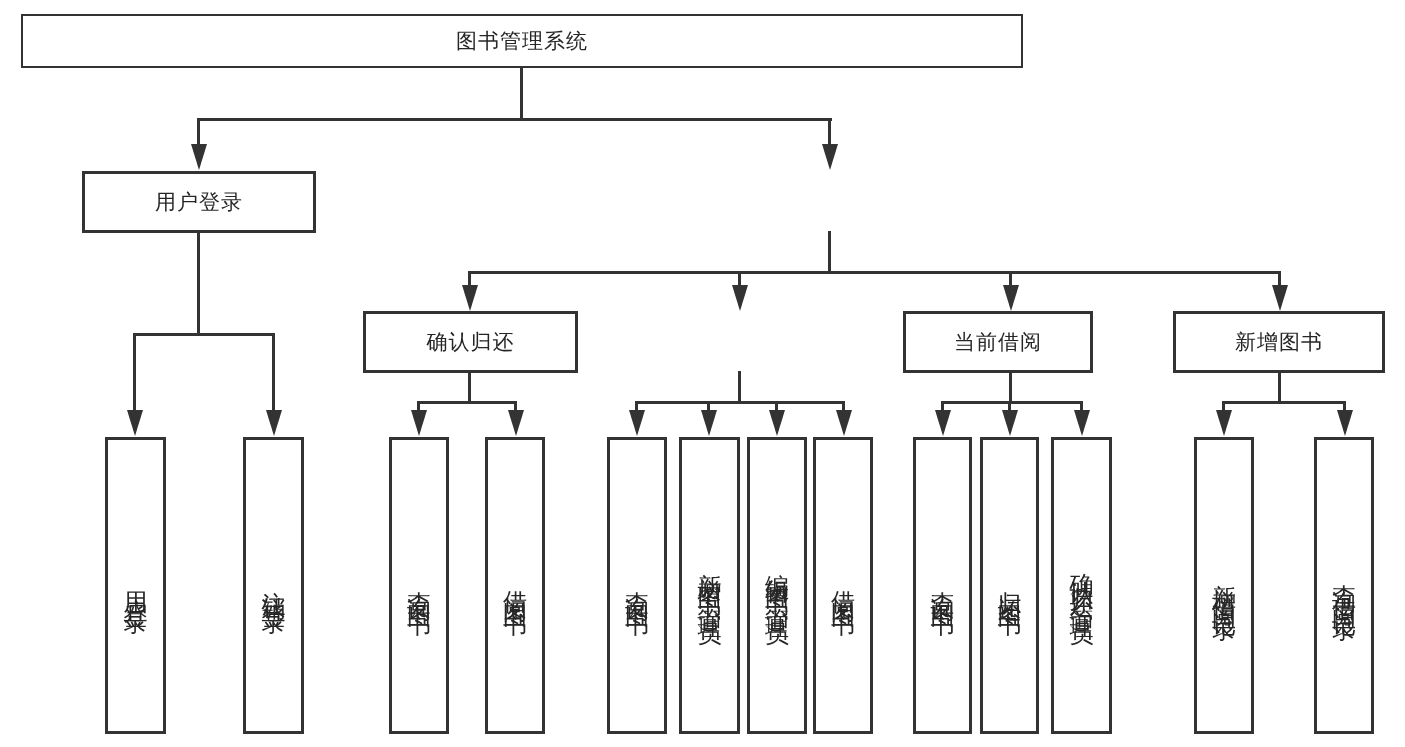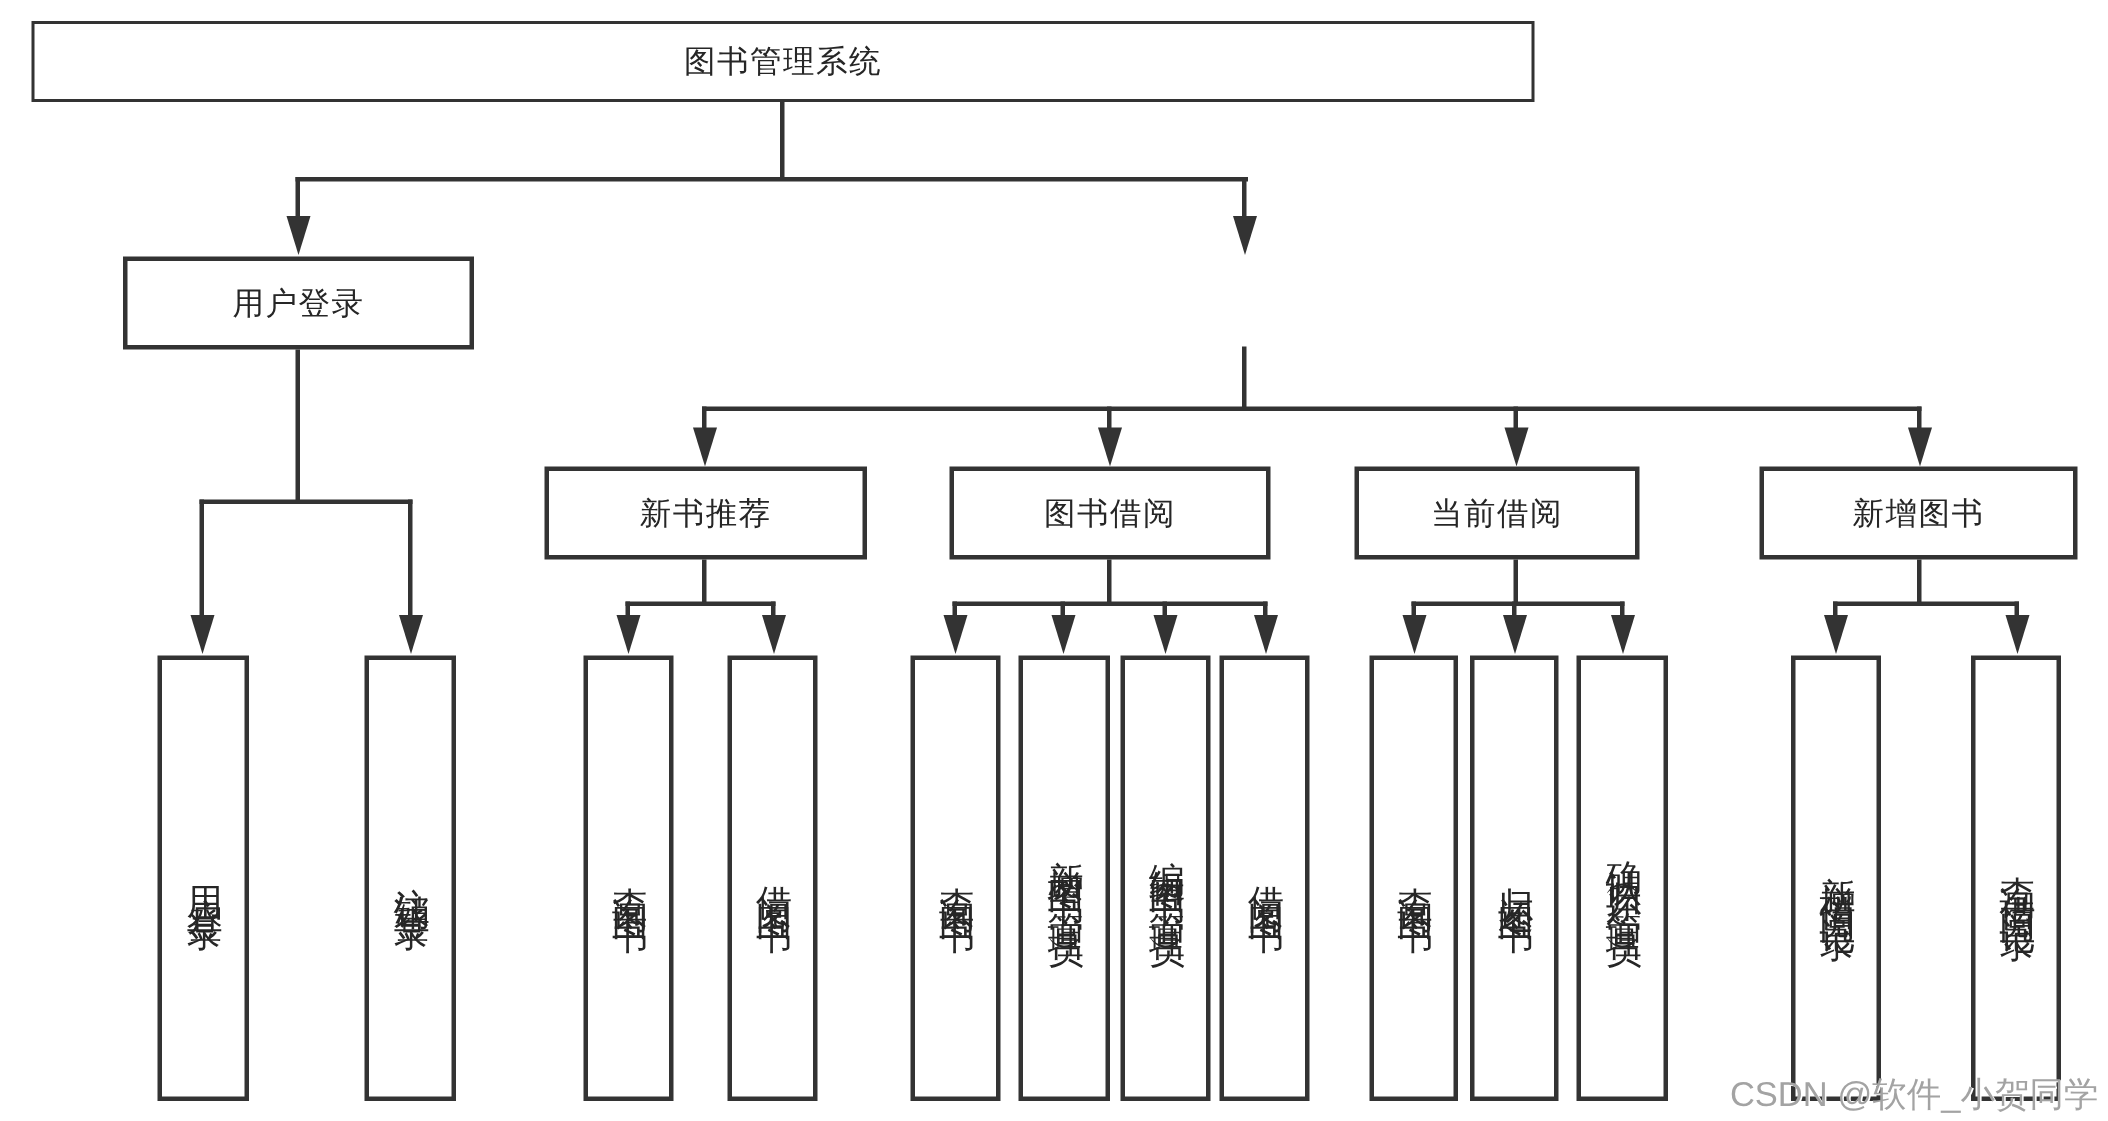--- a/index.html
+++ b/index.html
@@ -126,24 +126,21 @@
 
   <div class="box hbox root-box" style="left:21px; top:14px; width:1002px; height:54px;">
     <span>图书管理系统</span>
   </div>
 
   <div class="box hbox" style="left:82px; top:171px; width:234px; height:62px;">
     <span>用户登录</span>
   </div>
 
   <div class="box hbox" style="left:363px; top:311px; width:215px; height:62px;">
-    <span>新书推荐</span>
-  </div>
-  <div class="box hbox" style="left:633px; top:311px; width:214px; height:62px;">
-    <span>图书借阅</span>
+    <span>确认归还</span>
   </div>
   <div class="box hbox" style="left:903px; top:311px; width:190px; height:62px;">
     <span>当前借阅</span>
   </div>
   <div class="box hbox" style="left:1173px; top:311px; width:212px; height:62px;">
     <span>新增图书</span>
   </div>
 
   <div class="box vbox" style="left:105px; top:437px; width:61px; height:297px;">
     <span>用户登录</span>
@@ -182,15 +179,14 @@
     <span>确认归还（管理员）</span>
   </div>
 
   <div class="box vbox" style="left:1194px; top:437px; width:60px; height:297px;">
     <span>新增借阅记录</span>
   </div>
   <div class="box vbox" style="left:1314px; top:437px; width:60px; height:297px;">
     <span>查询借阅记录</span>
   </div>
 
-  <div class="watermark">CSDN @软件_小贺同学</div>
 
 </div>
 
 </body></html>

